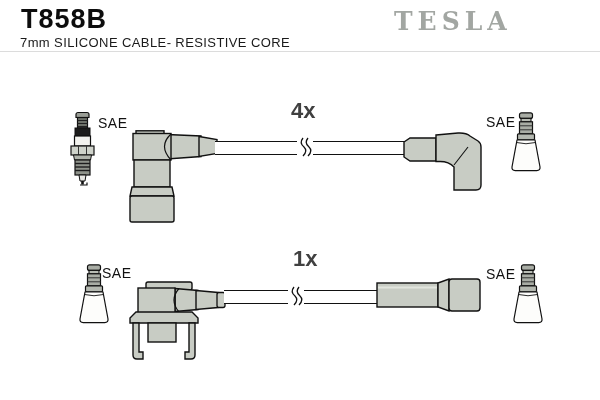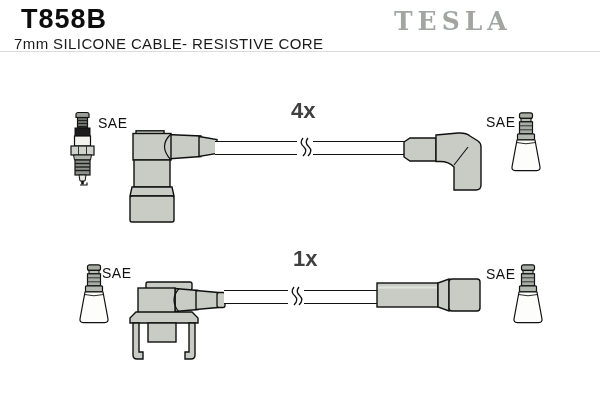--- a/index.html
+++ b/index.html
@@ -6,21 +6,21 @@
   #stage{
     position:relative;width:600px;height:400px;background:#ffffff;
     font-family:"Liberation Sans", sans-serif;overflow:hidden;
   }
   .abs{position:absolute;}
   #part-number{
     left:13px;top:6px;font-size:27px;font-weight:bold;color:#0d0d0d;
     letter-spacing:1px;line-height:1;margin-left:8px;
   }
   #subtitle{
-    left:14px;top:35px;font-size:15px;color:#1a1a1a;letter-spacing:.4px;
+    left:20px;top:35px;font-size:13px;color:#1a1a1a;letter-spacing:.4px;
   }
   #brand-logo{
     left:394px;top:8px;font-size:25px;font-weight:bold;color:#a2a6a2;
     font-family:"DejaVu Serif", serif;letter-spacing:5px;line-height:1;
     transform:scaleY(1.05);transform-origin:top left;
   }
   #header-rule{left:0;top:51px;width:600px;height:1px;background:#dcdcdc;}
   .qty-label{
     font-size:22px;font-weight:600;color:#404040;line-height:1;
   }

